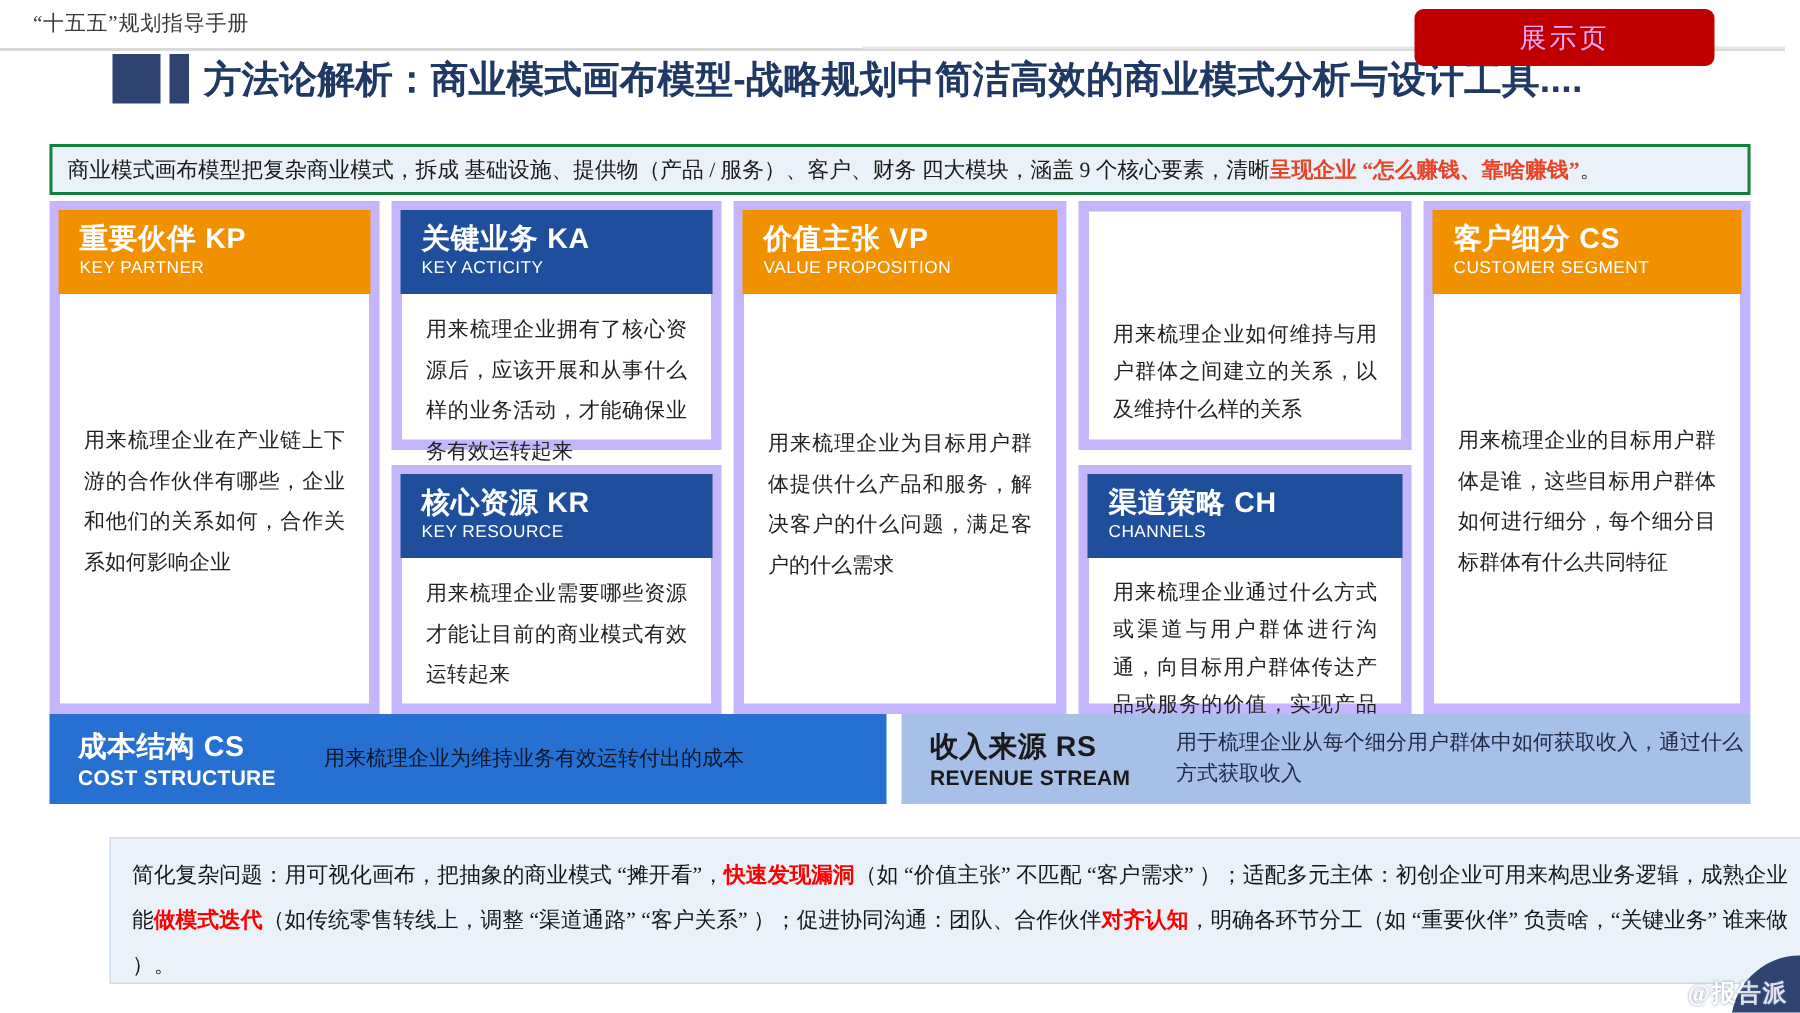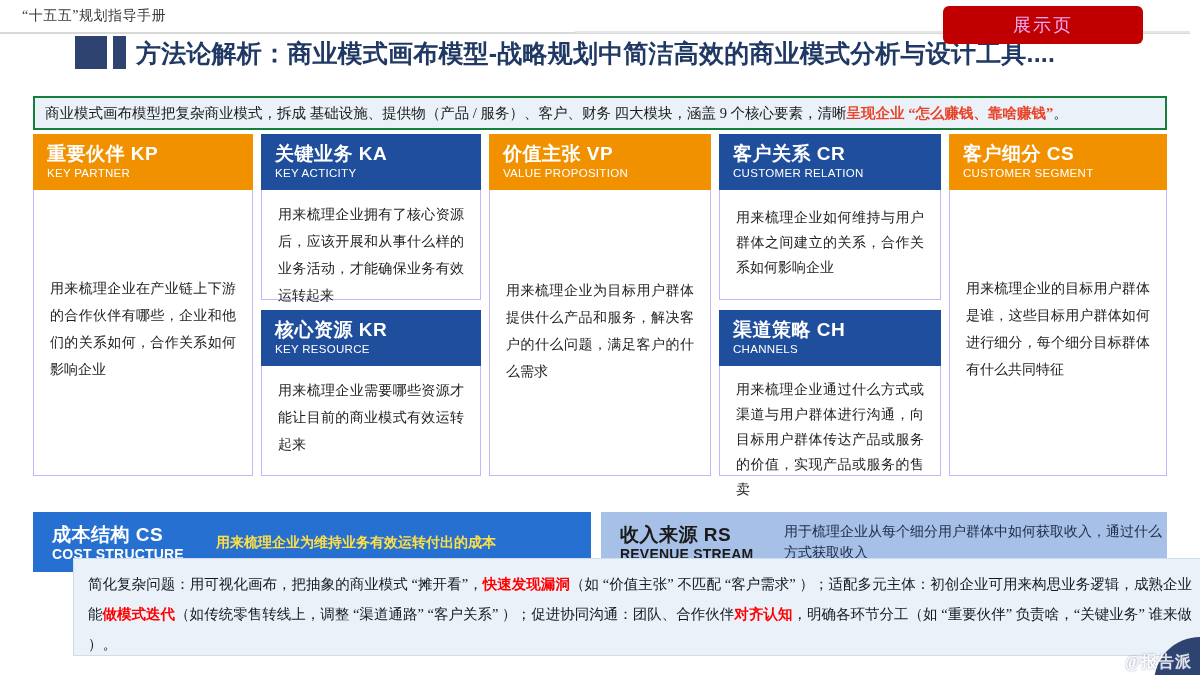--- a/index.html
+++ b/index.html
@@ -47,21 +47,21 @@
   
   .canvas{position:absolute;left:33px;top:134px;width:1134px;height:342px;}
   .col{position:absolute;top:0;height:342px;}
   .c1{left:0;width:220px;}
   .c2{left:228px;width:220px;}
   .c3{left:456px;width:222px;}
   .c4{left:686px;width:222px;}
   .c5{left:916px;width:218px;}
 
   .cell{position:absolute;left:0;width:100%;box-sizing:border-box;
-        border:1px solid #c4b5fd;background:#ffffff;}
+        border:7px solid #c4b5fd;background:#ffffff;}
   .cell.tall{top:0;height:342px;}
   .cell.upper{top:0;height:166px;}
   .cell.lower{top:176px;height:166px;}
 
   .cap{position:absolute;left:-1px;top:-1px;width:calc(100% + 2px);
        box-sizing:border-box;padding:8px 0 6px 14px;height:56px;}
   .cap.orange{background:#f29100;}
   .cap.navy{background:#1f4e9c;}
   .cap .cn{font-size:19px;font-weight:bold;color:#ffffff;line-height:24px;letter-spacing:.5px;}
   .cap .en{font-size:11.5px;font-weight:normal;color:#ffffff;line-height:15px;letter-spacing:.3px;}
@@ -73,34 +73,34 @@
     font-size:14px;color:#222222;line-height:27px;text-align:justify;
   }
   .body.pad-mid{top:140px;}
   .body.pad-tight{top:66px;}
   .body.pad-vp{top:142px;}
   .body.pad-cs{top:140px;}
   .body.pad-cr{top:70px;line-height:25px;}
   .body.pad-ch{top:66px;line-height:25px;}
 
   
-  .barrow{position:absolute;left:33px;top:512px;width:1134px;height:64px;}
+  .barrow{position:absolute;left:33px;top:476px;width:1134px;height:64px;}
   .bar{position:absolute;top:0;height:60px;box-sizing:border-box;display:flex;align-items:center;}
   .bar-cs{left:0;width:558px;background:#2670d1;}
   .bar-rs{left:568px;width:566px;background:#a6c0e8;}
   .bar .lbl{padding-left:19px;min-width:150px;}
   .bar .lbl .cn{font-size:19px;font-weight:bold;line-height:24px;letter-spacing:.5px;}
   .bar .lbl .en{font-size:14px;font-weight:bold;line-height:15px;letter-spacing:.2px;}
   .bar-cs .lbl .cn,.bar-cs .lbl .en{color:#ffffff;}
   .bar-rs .lbl .cn,.bar-rs .lbl .en{color:#1a1a1a;}
   .bar .desc{
     font-family:"Liberation Serif","DejaVu Serif",serif;
     font-size:14px;line-height:21px;padding-left:14px;
   }
-  .bar-cs .desc{color:#fde047;font-weight:bold;}
+  .bar-cs .desc{color:#0f172a;}
   .bar-rs .desc{color:#1f2a44;}
 
   
   .note{
     position:absolute;left:33px;top:558px;width:1134px;height:98px;
     background:#eaf1f8;border:1px solid #cfdced;box-sizing:border-box;
     padding:10px 14px 0 14px;
     font-family:"Liberation Serif","DejaVu Serif",serif;
     font-size:14.5px;line-height:30px;color:#14181f;text-align:justify;margin-left:40px;
   }
@@ -169,25 +169,21 @@
         <div class="cap orange">
           <div class="cn">价值主张 VP</div>
           <div class="en">VALUE PROPOSITION</div>
         </div>
         <div class="body pad-vp">用来梳理企业为目标用户群体提供什么产品和服务，解决客户的什么问题，满足客户的什么需求</div>
       </div>
     </div>
 
     <div class="col c4">
       <div class="cell upper">
-        <div class="cap navy">
-          <div class="cn">客户关系 CR</div>
-          <div class="en">CUSTOMER RELATION</div>
-        </div>
-        <div class="body pad-cr">用来梳理企业如何维持与用户群体之间建立的关系，合作关系如何影响企业</div>
+        <div class="body pad-cr">用来梳理企业如何维持与用户群体之间建立的关系，以及维持什么样的关系</div>
       </div>
       <div class="cell lower">
         <div class="cap navy">
           <div class="cn">渠道策略 CH</div>
           <div class="en">CHANNELS</div>
         </div>
         <div class="body pad-ch">用来梳理企业通过什么方式或渠道与用户群体进行沟通，向目标用户群体传达产品或服务的价值，实现产品或服务的售卖</div>
       </div>
     </div>
 

